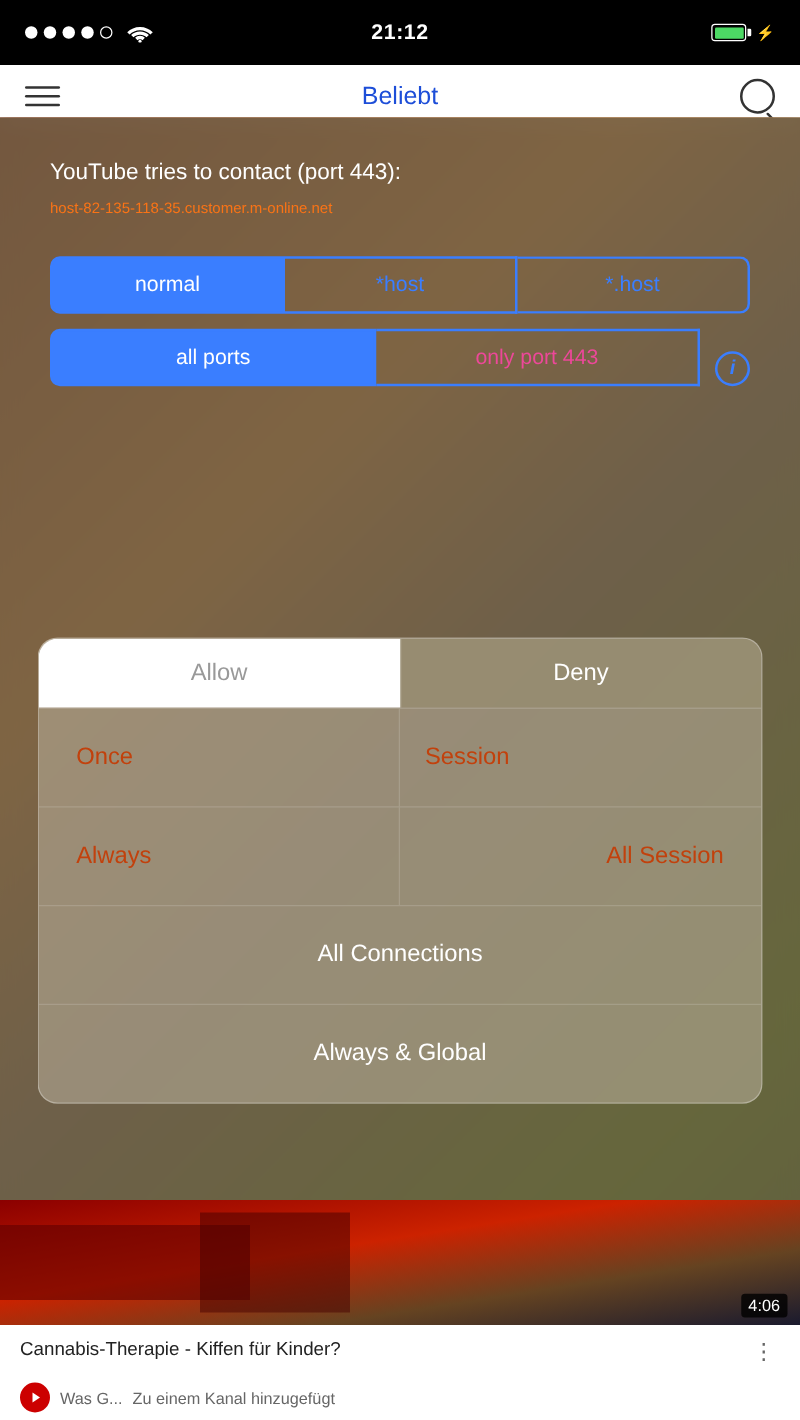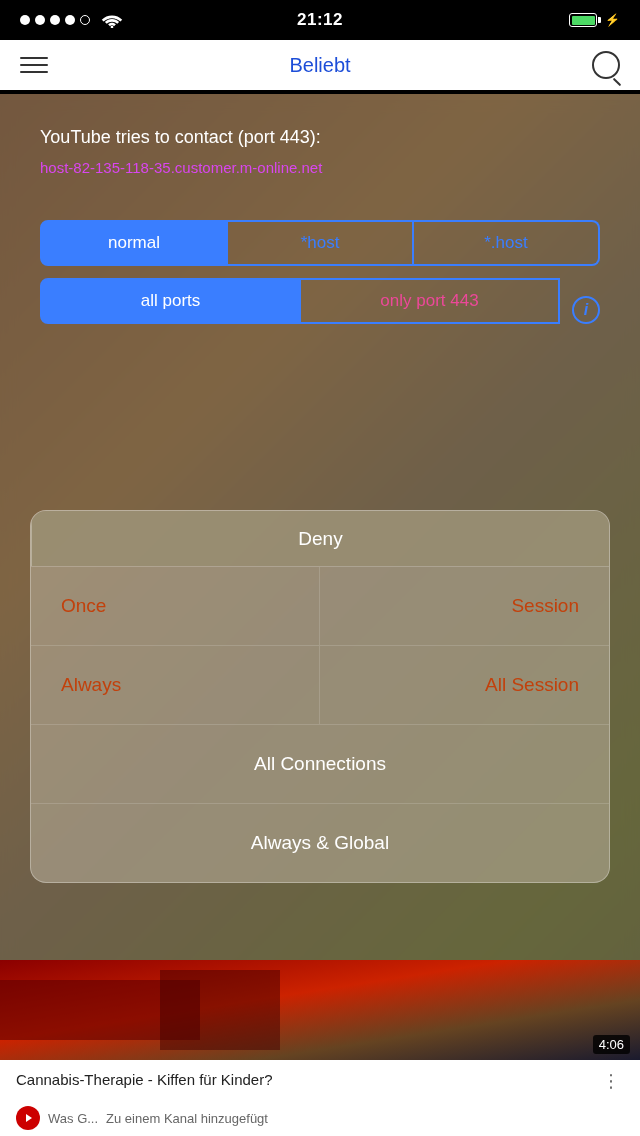--- a/index.html
+++ b/index.html
@@ -10,21 +10,21 @@
       height: 1136px;
       overflow: hidden;
       font-family: -apple-system, 'Helvetica Neue', Helvetica, Arial, sans-serif;
       position: relative;
       background: #000;
     }
 
     
     .status-bar {
       width: 640px;
-      height: 40px;
+      height: 52px;
       background: #000;
       display: flex;
       align-items: center;
       justify-content: space-between;
       padding: 0 20px;
       position: relative;
       z-index: 100;
     }
 
     .status-bar-left {
@@ -199,24 +199,24 @@
     }
 
     .dialog-message {
       color: white;
       font-size: 18px;
       line-height: 1.5;
       margin-bottom: 6px;
     }
 
     .dialog-host {
-      color: #d946ef;
-      font-size: 15px;
+      color: #f97316;
+      font-size: 12px;
       line-height: 1.5;
-      margin-bottom: 40px;
+      margin-bottom: 30px;
     }
 
     
     .segment-row {
       display: flex;
       gap: 0;
       margin-bottom: 12px;
     }
 
     .segment-btn {
@@ -362,21 +362,21 @@
       border-bottom: 1px solid rgba(255,255,255,0.15);
     }
 
     .option-btn:nth-child(1) {
       border-right: 1px solid rgba(255,255,255,0.15);
       text-align: left;
       padding-left: 30px;
     }
 
     .option-btn:nth-child(2) {
-      text-align: right;
+      text-align: left;
       padding-right: 30px;
     }
 
     .option-btn:nth-child(3) {
       border-right: 1px solid rgba(255,255,255,0.15);
       text-align: left;
       padding-left: 30px;
     }
 
     .option-btn:nth-child(4) {
@@ -526,20 +526,21 @@
   <div class="segment-row-2">
     <button class="segment-btn-2 active">all ports</button>
     <button class="segment-btn-2">only port 443</button>
     <div class="info-icon">i</div>
   </div>
 </div>
 
 <div class="action-panel">
 
   <div class="allow-deny-row">
+    <button class="allow-btn">Allow</button>
     <button class="deny-btn">Deny</button>
   </div>
 
   <div class="options-grid">
     <button class="option-btn">Once</button>
     <button class="option-btn">Session</button>
     <button class="option-btn">Always</button>
     <button class="option-btn">All Session</button>
   </div>
   <button class="option-btn-full">All Connections</button>

